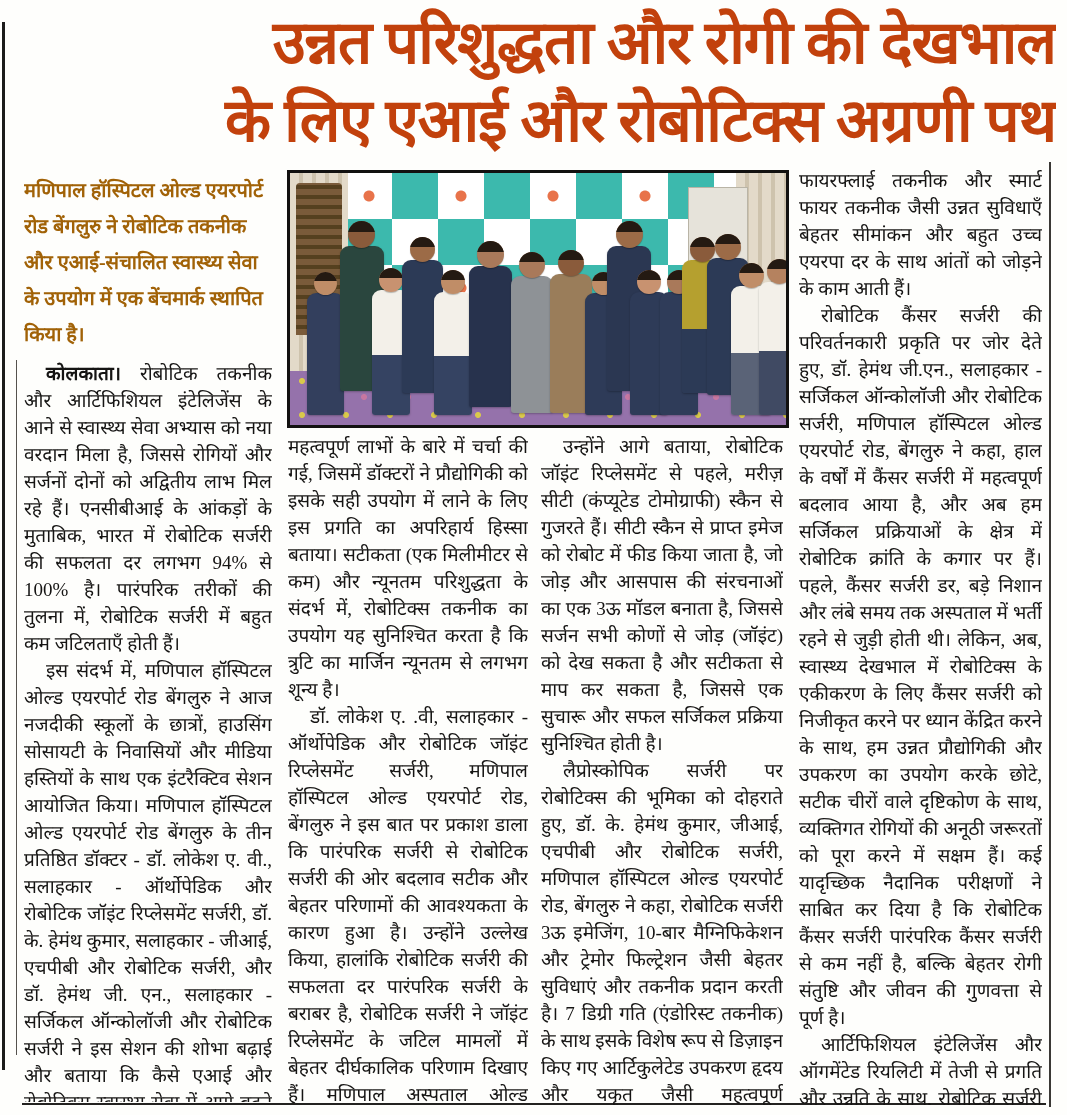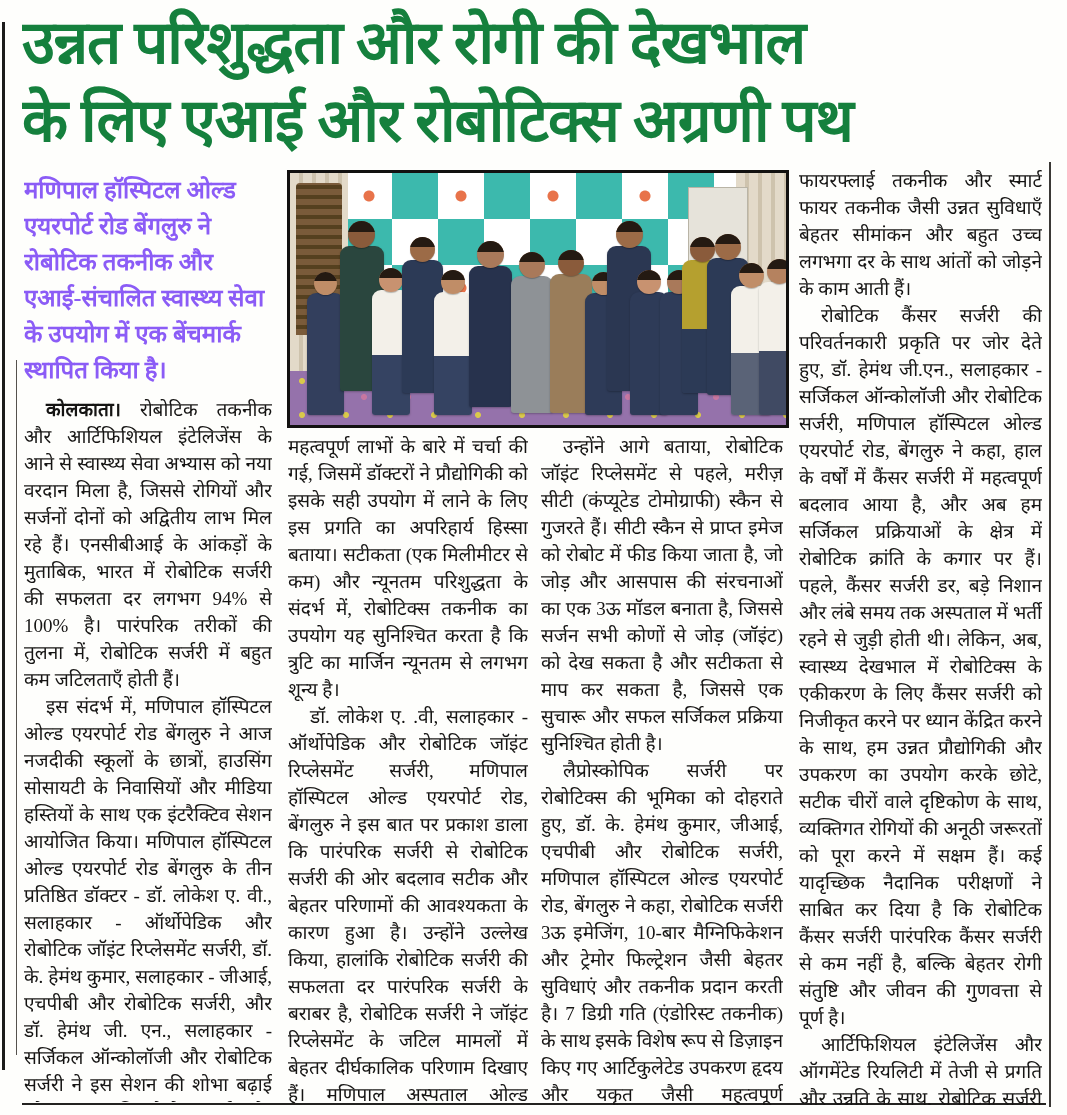--- a/index.html
+++ b/index.html
@@ -10,33 +10,33 @@
   }
   
   .rule-v-left{position:absolute;left:2px;top:22px;width:3px;height:1048px;background:#1c1b1a;}
   .rule-v-left-inner{position:absolute;left:16px;top:360px;width:1px;height:695px;background:#55524e;}
   .rule-v-right{position:absolute;left:1049px;top:162px;width:2px;height:945px;background:#3a3835;}
   .rule-h-bottom{position:absolute;left:22px;top:1103px;width:1024px;height:2px;background:#232220;}
   
   .headline{position:absolute;left:22px;top:4px;width:1034px;height:162px;overflow:hidden;}
   .headline .hl{
     font-weight:800;font-size:60px;line-height:78px;white-space:nowrap;
-    letter-spacing:-1px;color:#15803d;
+    letter-spacing:-1px;color:#c2410c;text-align:right;
   }
   
   .col{position:absolute;overflow:hidden;text-align:justify;font-size:19px;line-height:27px;}
   .col p{margin:0;}
   .col p.indent{text-indent:22px;font-family:Liberation Serif, serif;}
   .col1{left:24px;top:172px;width:248px;height:930px;}
   .col2{left:288px;top:433px;width:240px;height:670px;}
   .col3{left:541px;top:433px;width:242px;height:672px;}
   .col4{left:799px;top:167px;width:243px;height:938px;}
   .lead{
-    font-weight:700;font-size:24px;line-height:36px;text-align:left;
-    margin:0 0 8px 0 !important;color:#8b5cf6;
+    font-weight:700;font-size:20px;line-height:36px;text-align:left;
+    margin:0 0 8px 0 !important;color:#a16207;
   }
   .dateline{font-weight:700;}
   
   .photo{
     position:absolute;left:287px;top:170px;width:502px;height:258px;
     border:3px solid #121110;background:#cfc8bb;box-sizing:border-box;
   }
   .scene{position:absolute;inset:0;overflow:hidden;}
   .backdrop{
     position:absolute;left:56px;right:50px;top:0;bottom:54px;
@@ -169,18 +169,18 @@
     <p>महत्वपूर्ण लाभों के बारे में चर्चा की गई, जिसमें डॉक्टरों ने प्रौद्योगिकी को इसके सही उपयोग में लाने के लिए इस प्रगति का अपरिहार्य हिस्सा बताया। सटीकता (एक मिलीमीटर से कम) और न्यूनतम परिशुद्धता के संदर्भ में, रोबोटिक्स तकनीक का उपयोग यह सुनिश्चित करता है कि त्रुटि का मार्जिन न्यूनतम से लगभग शून्य है।</p>
     <p class="indent">डॉ. लोकेश ए. .वी, सलाहकार - ऑर्थोपेडिक और रोबोटिक जॉइंट रिप्लेसमेंट सर्जरी, मणिपाल हॉस्पिटल ओल्ड एयरपोर्ट रोड, बेंगलुरु ने इस बात पर प्रकाश डाला कि पारंपरिक सर्जरी से रोबोटिक सर्जरी की ओर बदलाव सटीक और बेहतर परिणामों की आवश्यकता के कारण हुआ है। उन्होंने उल्लेख किया, हालांकि रोबोटिक सर्जरी की सफलता दर पारंपरिक सर्जरी के बराबर है, रोबोटिक सर्जरी ने जॉइंट रिप्लेसमेंट के जटिल मामलों में बेहतर दीर्घकालिक परिणाम दिखाए हैं। मणिपाल अस्पताल ओल्ड एयरपोर्ट रोड पर, रोबोटिक सहायता से किए गए सभी जॉइंट रिप्लेसमेंट्स ने लगभग 99% की सफलता दर हासिल की है। मरीज़ों को तेजी से स्वास्थ्य लाभ मिलता है, ऑपरेशन के बाद दर्द कम होता है</p>
   </div>
 
   <div class="col col3">
     <p class="indent">उन्होंने आगे बताया, रोबोटिक जॉइंट रिप्लेसमेंट से पहले, मरीज़ सीटी (कंप्यूटेड टोमोग्राफी) स्कैन से गुजरते हैं। सीटी स्कैन से प्राप्त इमेज को रोबोट में फीड किया जाता है, जो जोड़ और आसपास की संरचनाओं का एक 3ऊ मॉडल बनाता है, जिससे सर्जन सभी कोणों से जोड़ (जॉइंट) को देख सकता है और सटीकता से माप कर सकता है, जिससे एक सुचारू और सफल सर्जिकल प्रक्रिया सुनिश्चित होती है।</p>
     <p class="indent">लैप्रोस्कोपिक सर्जरी पर रोबोटिक्स की भूमिका को दोहराते हुए, डॉ. के. हेमंथ कुमार, जीआई, एचपीबी और रोबोटिक सर्जरी, मणिपाल हॉस्पिटल ओल्ड एयरपोर्ट रोड, बेंगलुरु ने कहा, रोबोटिक सर्जरी 3ऊ इमेजिंग, 10-बार मैग्निफिकेशन और ट्रेमोर फिल्ट्रेशन जैसी बेहतर सुविधाएं और तकनीक प्रदान करती है। 7 डिग्री गति (एंडोरिस्ट तकनीक) के साथ इसके विशेष रूप से डिज़ाइन किए गए आर्टिकुलेटेड उपकरण हृदय और यकृत जैसी महत्वपूर्ण संरचनाओं के पास जटिल सर्जरी के लिए अधिक सटीक और सुरक्षित हैं। जटिल गैस्ट्रोइंटेस्टाइनल सर्जरी में,</p>
   </div>
 
   <div class="col col4">
-    <p>फायरफ्लाई तकनीक और स्मार्ट फायर तकनीक जैसी उन्नत सुविधाएँ बेहतर सीमांकन और बहुत उच्च लगभगा दर के साथ आंतों को जोड़ने के काम आती हैं।</p>
+    <p>फायरफ्लाई तकनीक और स्मार्ट फायर तकनीक जैसी उन्नत सुविधाएँ बेहतर सीमांकन और बहुत उच्च एयरपा दर के साथ आंतों को जोड़ने के काम आती हैं।</p>
     <p class="indent">रोबोटिक कैंसर सर्जरी की परिवर्तनकारी प्रकृति पर जोर देते हुए, डॉ. हेमंथ जी.एन., सलाहकार - सर्जिकल ऑन्कोलॉजी और रोबोटिक सर्जरी, मणिपाल हॉस्पिटल ओल्ड एयरपोर्ट रोड, बेंगलुरु ने कहा, हाल के वर्षों में कैंसर सर्जरी में महत्वपूर्ण बदलाव आया है, और अब हम सर्जिकल प्रक्रियाओं के क्षेत्र में रोबोटिक क्रांति के कगार पर हैं। पहले, कैंसर सर्जरी डर, बड़े निशान और लंबे समय तक अस्पताल में भर्ती रहने से जुड़ी होती थी। लेकिन, अब, स्वास्थ्य देखभाल में रोबोटिक्स के एकीकरण के लिए कैंसर सर्जरी को निजीकृत करने पर ध्यान केंद्रित करने के साथ, हम उन्नत प्रौद्योगिकी और उपकरण का उपयोग करके छोटे, सटीक चीरों वाले दृष्टिकोण के साथ, व्यक्तिगत रोगियों की अनूठी जरूरतों को पूरा करने में सक्षम हैं। कई यादृच्छिक नैदानिक परीक्षणों ने साबित कर दिया है कि रोबोटिक कैंसर सर्जरी पारंपरिक कैंसर सर्जरी से कम नहीं है, बल्कि बेहतर रोगी संतुष्टि और जीवन की गुणवत्ता से पूर्ण है।</p>
     <p class="indent">आर्टिफिशियल इंटेलिजेंस और ऑगमेंटेड रियलिटी में तेजी से प्रगति और उन्नति के साथ, रोबोटिक सर्जरी निश्चित रूप से सर्जिकल अभ्यास का भविष्य है और आने वाले दिनों में, यह जटिल सर्जिकल स्थितियों के प्रबंधन के लिए जल्द ही मांग की जाने वाली तकनीक बन जाएगी।</p>
   </div>
 
 </div>
 
 </body></html>

